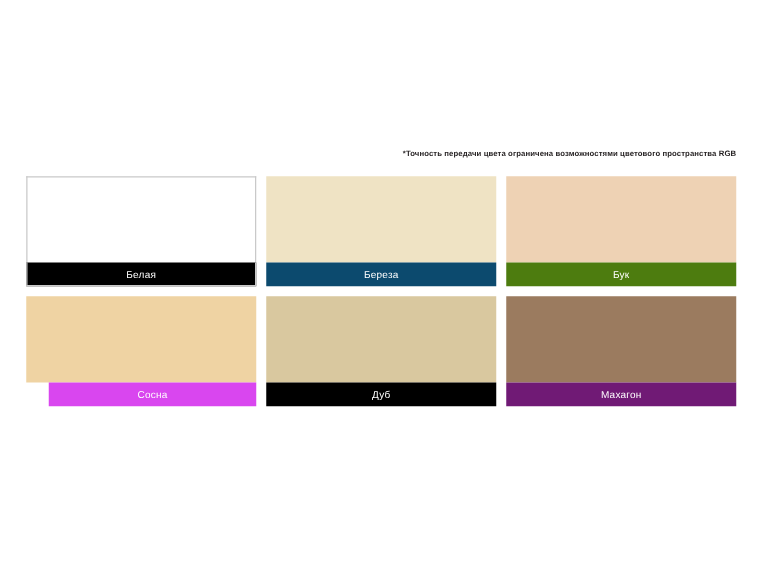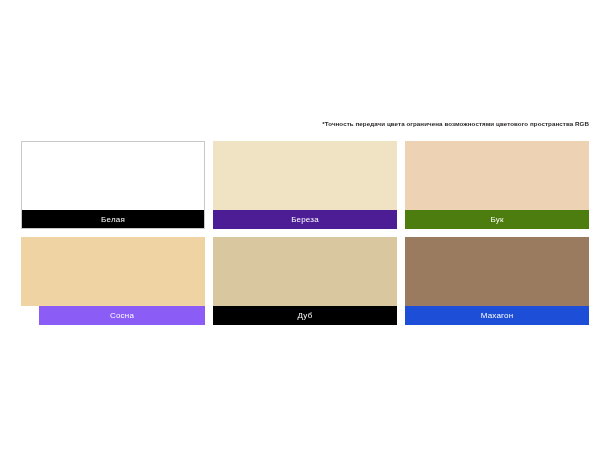--- a/index.html
+++ b/index.html
@@ -85,36 +85,36 @@
 
 <div class="grid">
 
   <div class="swatch is-light" style="--edge: #c9c9c9;">
     <div class="swatch-color" style="background: rgb(255, 255, 255);"></div>
     <div class="swatch-label" style="background: rgb(0, 0, 0); color: rgb(255, 255, 255);">Белая</div>
   </div>
 
   <div class="swatch">
     <div class="swatch-color" style="background: rgb(239, 227, 196);"></div>
-    <div class="swatch-label" style="background: #4c1d95; color: rgb(255, 255, 255);">Береза</div>
+    <div class="swatch-label" style="background: #0c4a6e; color: rgb(255, 255, 255);">Береза</div>
   </div>
 
   <div class="swatch">
     <div class="swatch-color" style="background: rgb(238, 210, 180);"></div>
     <div class="swatch-label" style="background: #4d7c0f; color: rgb(255, 255, 255);">Бук</div>
   </div>
 
   <div class="swatch">
     <div class="swatch-color" style="background: rgb(239, 211, 163);"></div>
-    <div class="swatch-label" style="background: #8b5cf6; color: rgb(255, 255, 255); margin-left: 18px;">Сосна</div>
+    <div class="swatch-label" style="background: #d946ef; color: rgb(255, 255, 255); margin-left: 18px;">Сосна</div>
   </div>
 
   <div class="swatch">
     <div class="swatch-color" style="background: rgb(217, 200, 159);"></div>
     <div class="swatch-label" style="background: #000000; color: rgb(255, 255, 255);">Дуб</div>
   </div>
 
   <div class="swatch">
     <div class="swatch-color" style="background: rgb(155, 123, 95);"></div>
-    <div class="swatch-label" style="background: #1d4ed8; color: rgb(255, 255, 255);">Махагон</div>
+    <div class="swatch-label" style="background: #701a75; color: rgb(255, 255, 255);">Махагон</div>
   </div>
 
 </div>
 
 </body></html>

